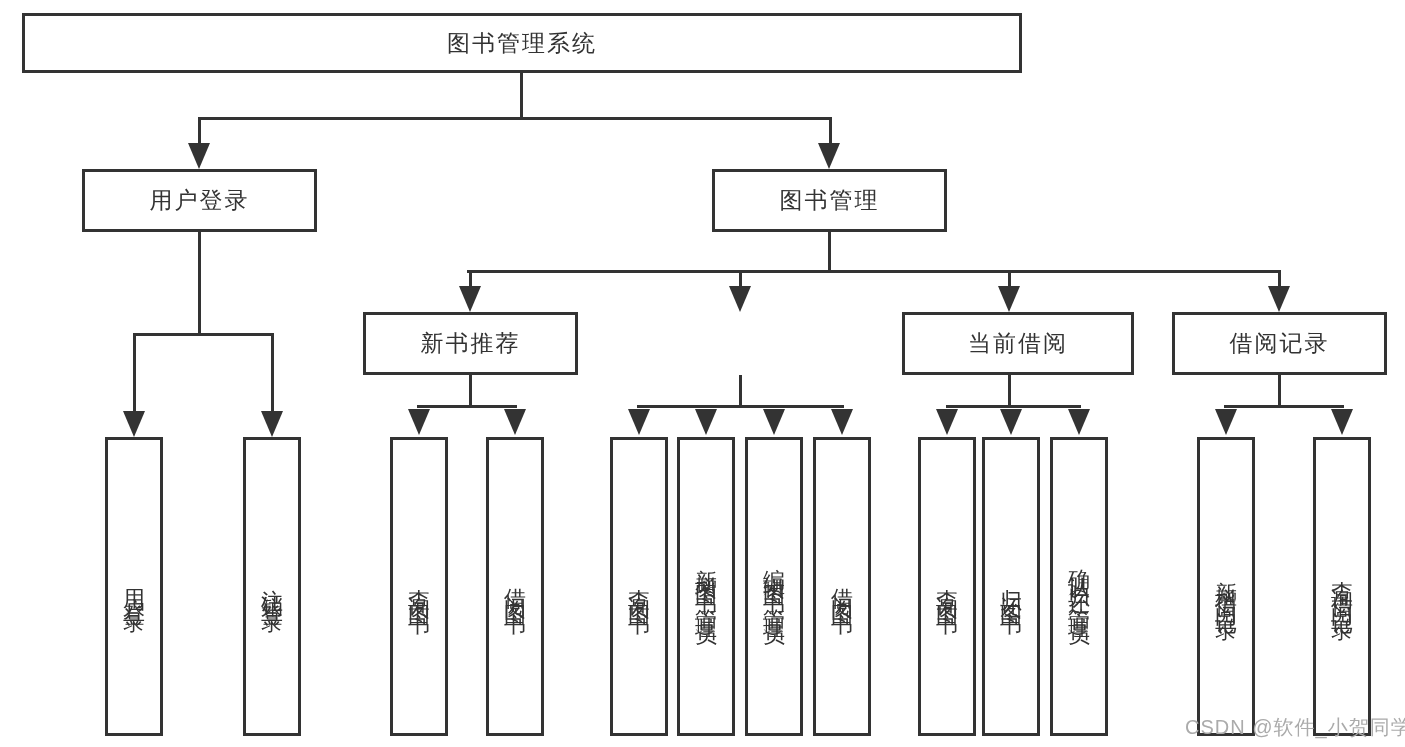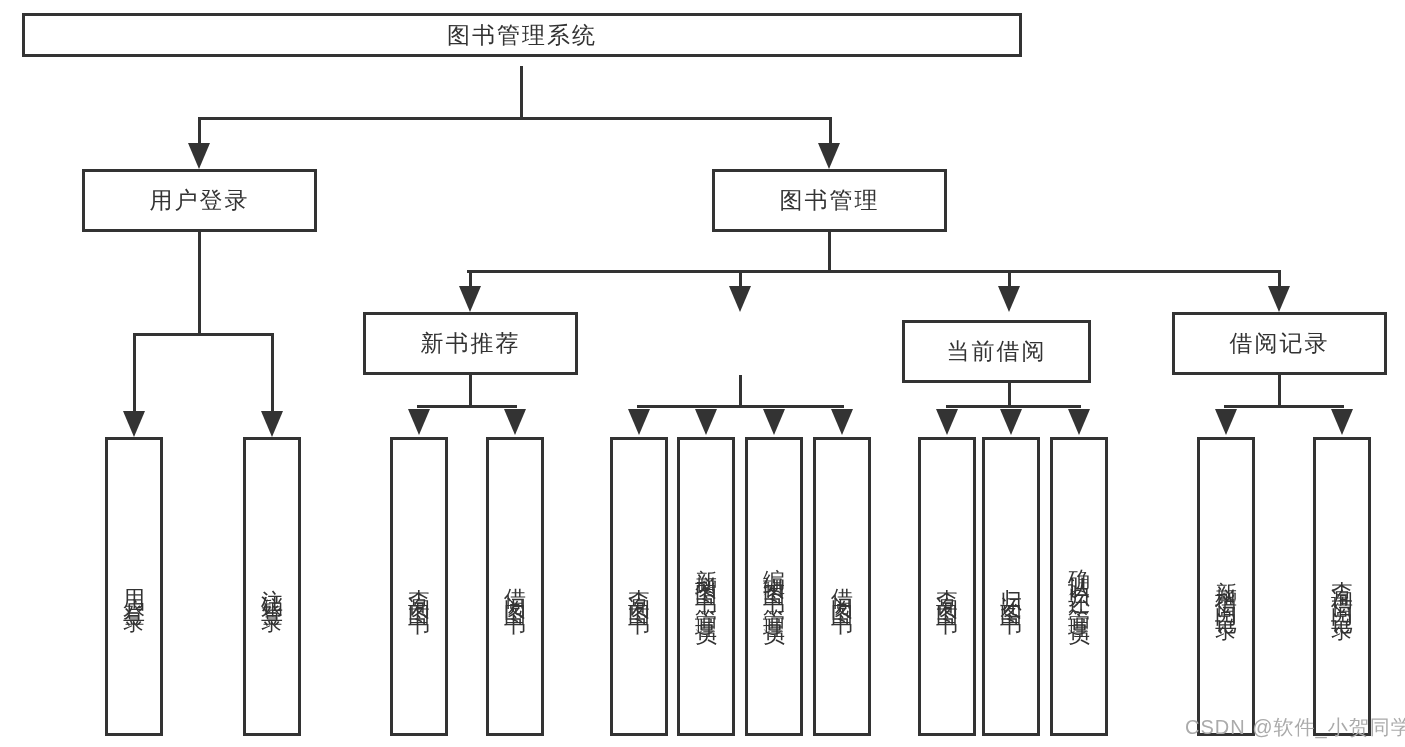--- a/index.html
+++ b/index.html
@@ -103,35 +103,35 @@
   <div class="line" style="left:946px;top:405px;width:135px;height:3px"></div>
   <div class="arrow" style="left:936px;top:409px"></div>
   <div class="arrow" style="left:1000px;top:409px"></div>
   <div class="arrow" style="left:1068px;top:409px"></div>
 
   <div class="line" style="left:1278px;top:375px;width:3px;height:33px"></div>
   <div class="line" style="left:1224px;top:405px;width:120px;height:3px"></div>
   <div class="arrow" style="left:1215px;top:409px"></div>
   <div class="arrow" style="left:1331px;top:409px"></div>
 
-  <div class="box h" style="left:22px;top:13px;width:1000px;height:44px">
+  <div class="box h" style="left:22px;top:13px;width:1000px;height:60px">
     <span>图书管理系统</span>
   </div>
 
   <div class="box h" style="left:82px;top:169px;width:235px;height:63px">
     <span>用户登录</span>
   </div>
   <div class="box h" style="left:712px;top:169px;width:235px;height:63px">
     <span>图书管理</span>
   </div>
 
   <div class="box h" style="left:363px;top:312px;width:215px;height:63px">
     <span>新书推荐</span>
   </div>
-  <div class="box h" style="left:902px;top:320px;width:189px;height:63px">
+  <div class="box h" style="left:902px;top:312px;width:232px;height:63px">
     <span>当前借阅</span>
   </div>
   <div class="box h" style="left:1172px;top:312px;width:215px;height:63px">
     <span>借阅记录</span>
   </div>
 
   <div class="box" style="left:105px;top:437px;width:58px;height:299px">
     <span class="vtext">用户登录</span>
   </div>
   <div class="box" style="left:243px;top:437px;width:58px;height:299px">

